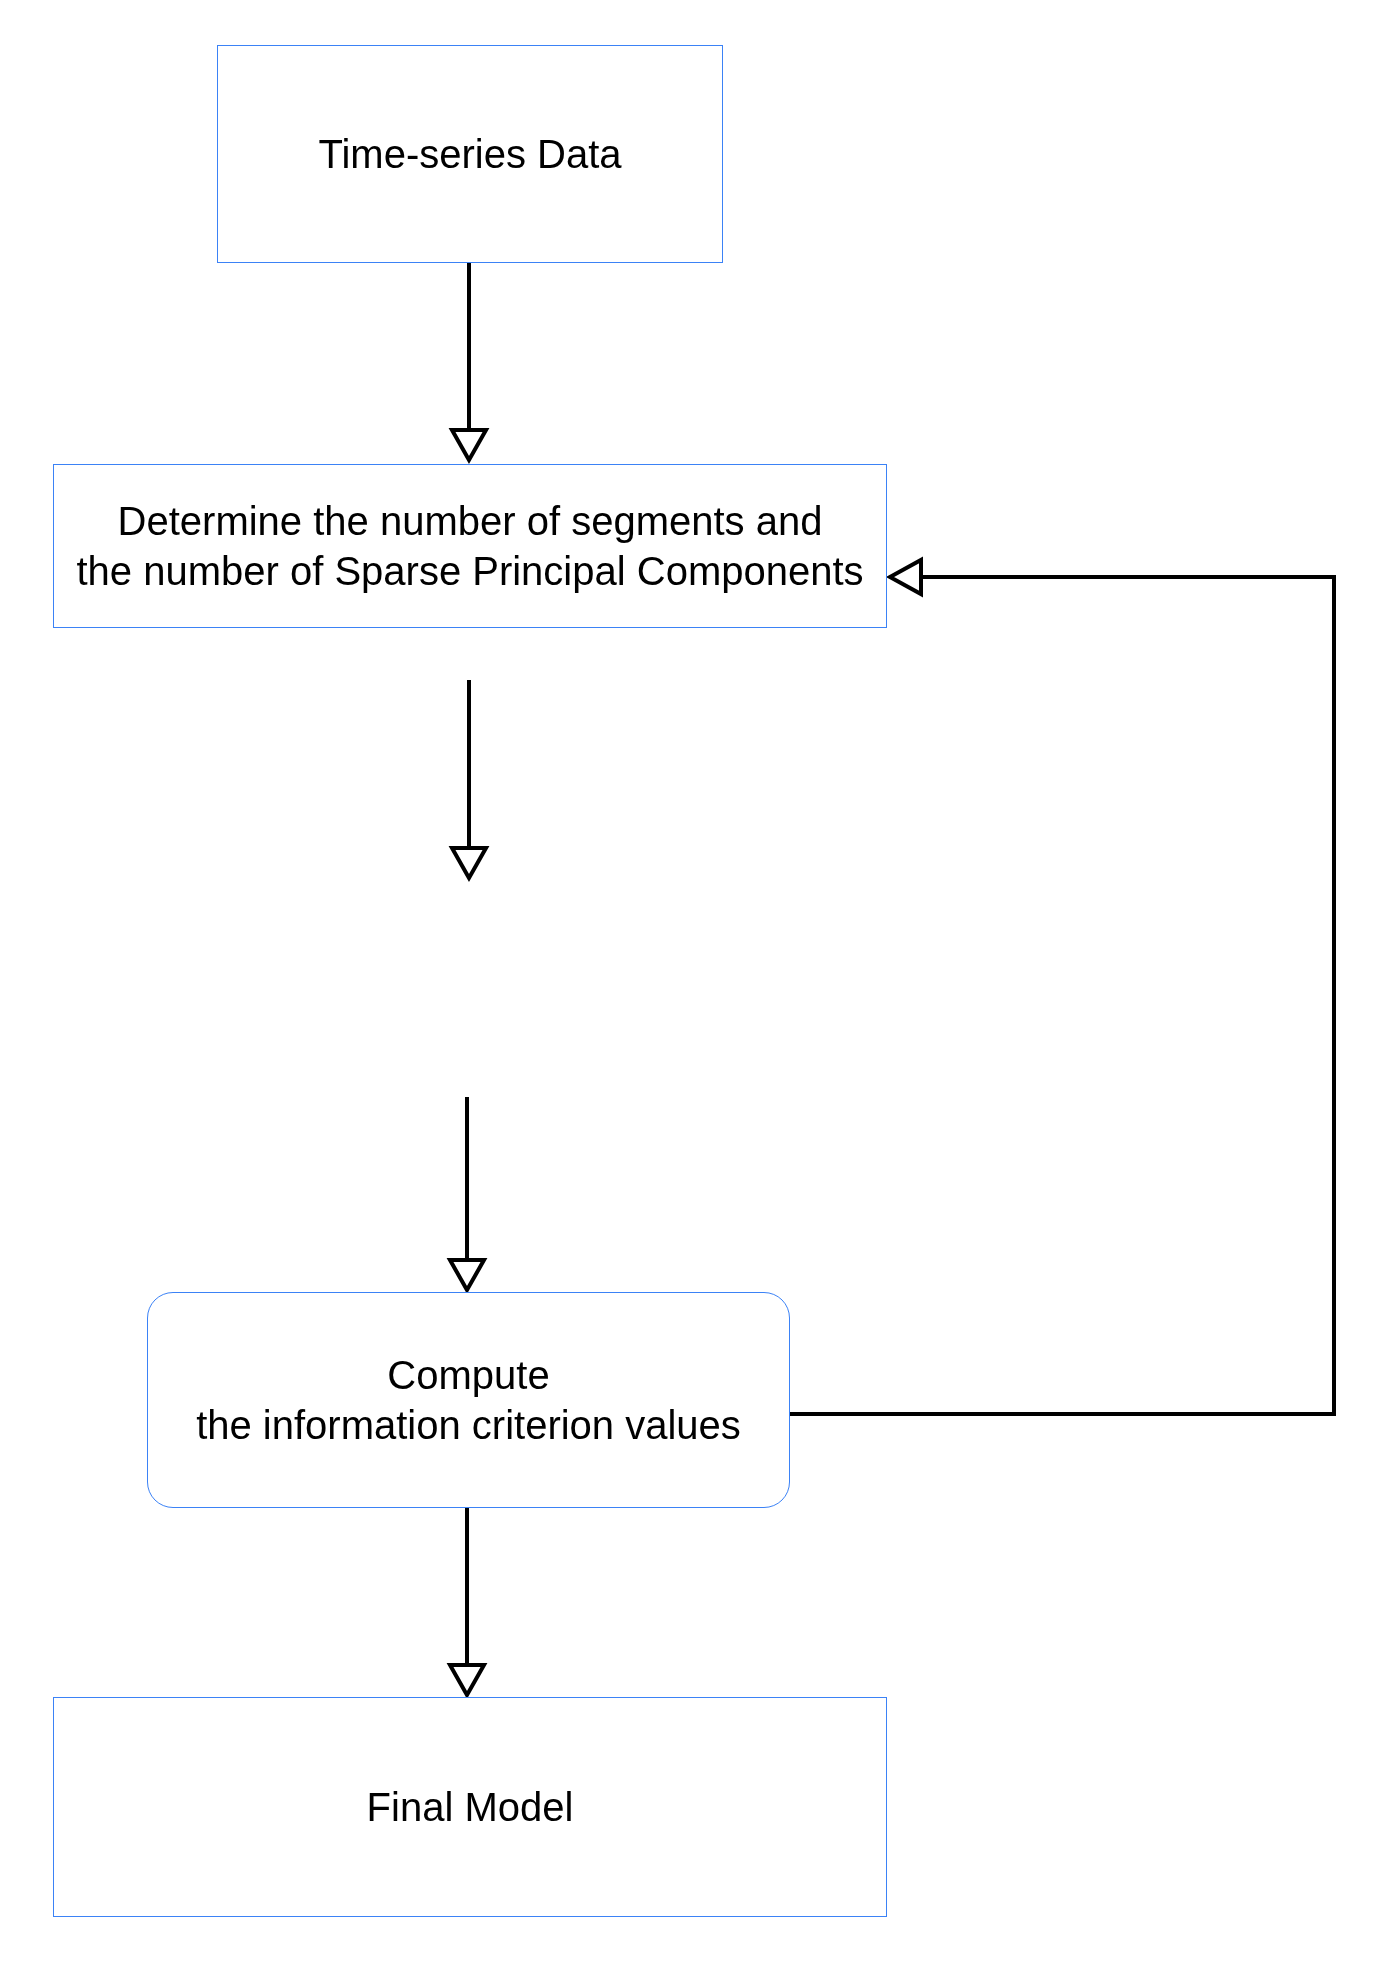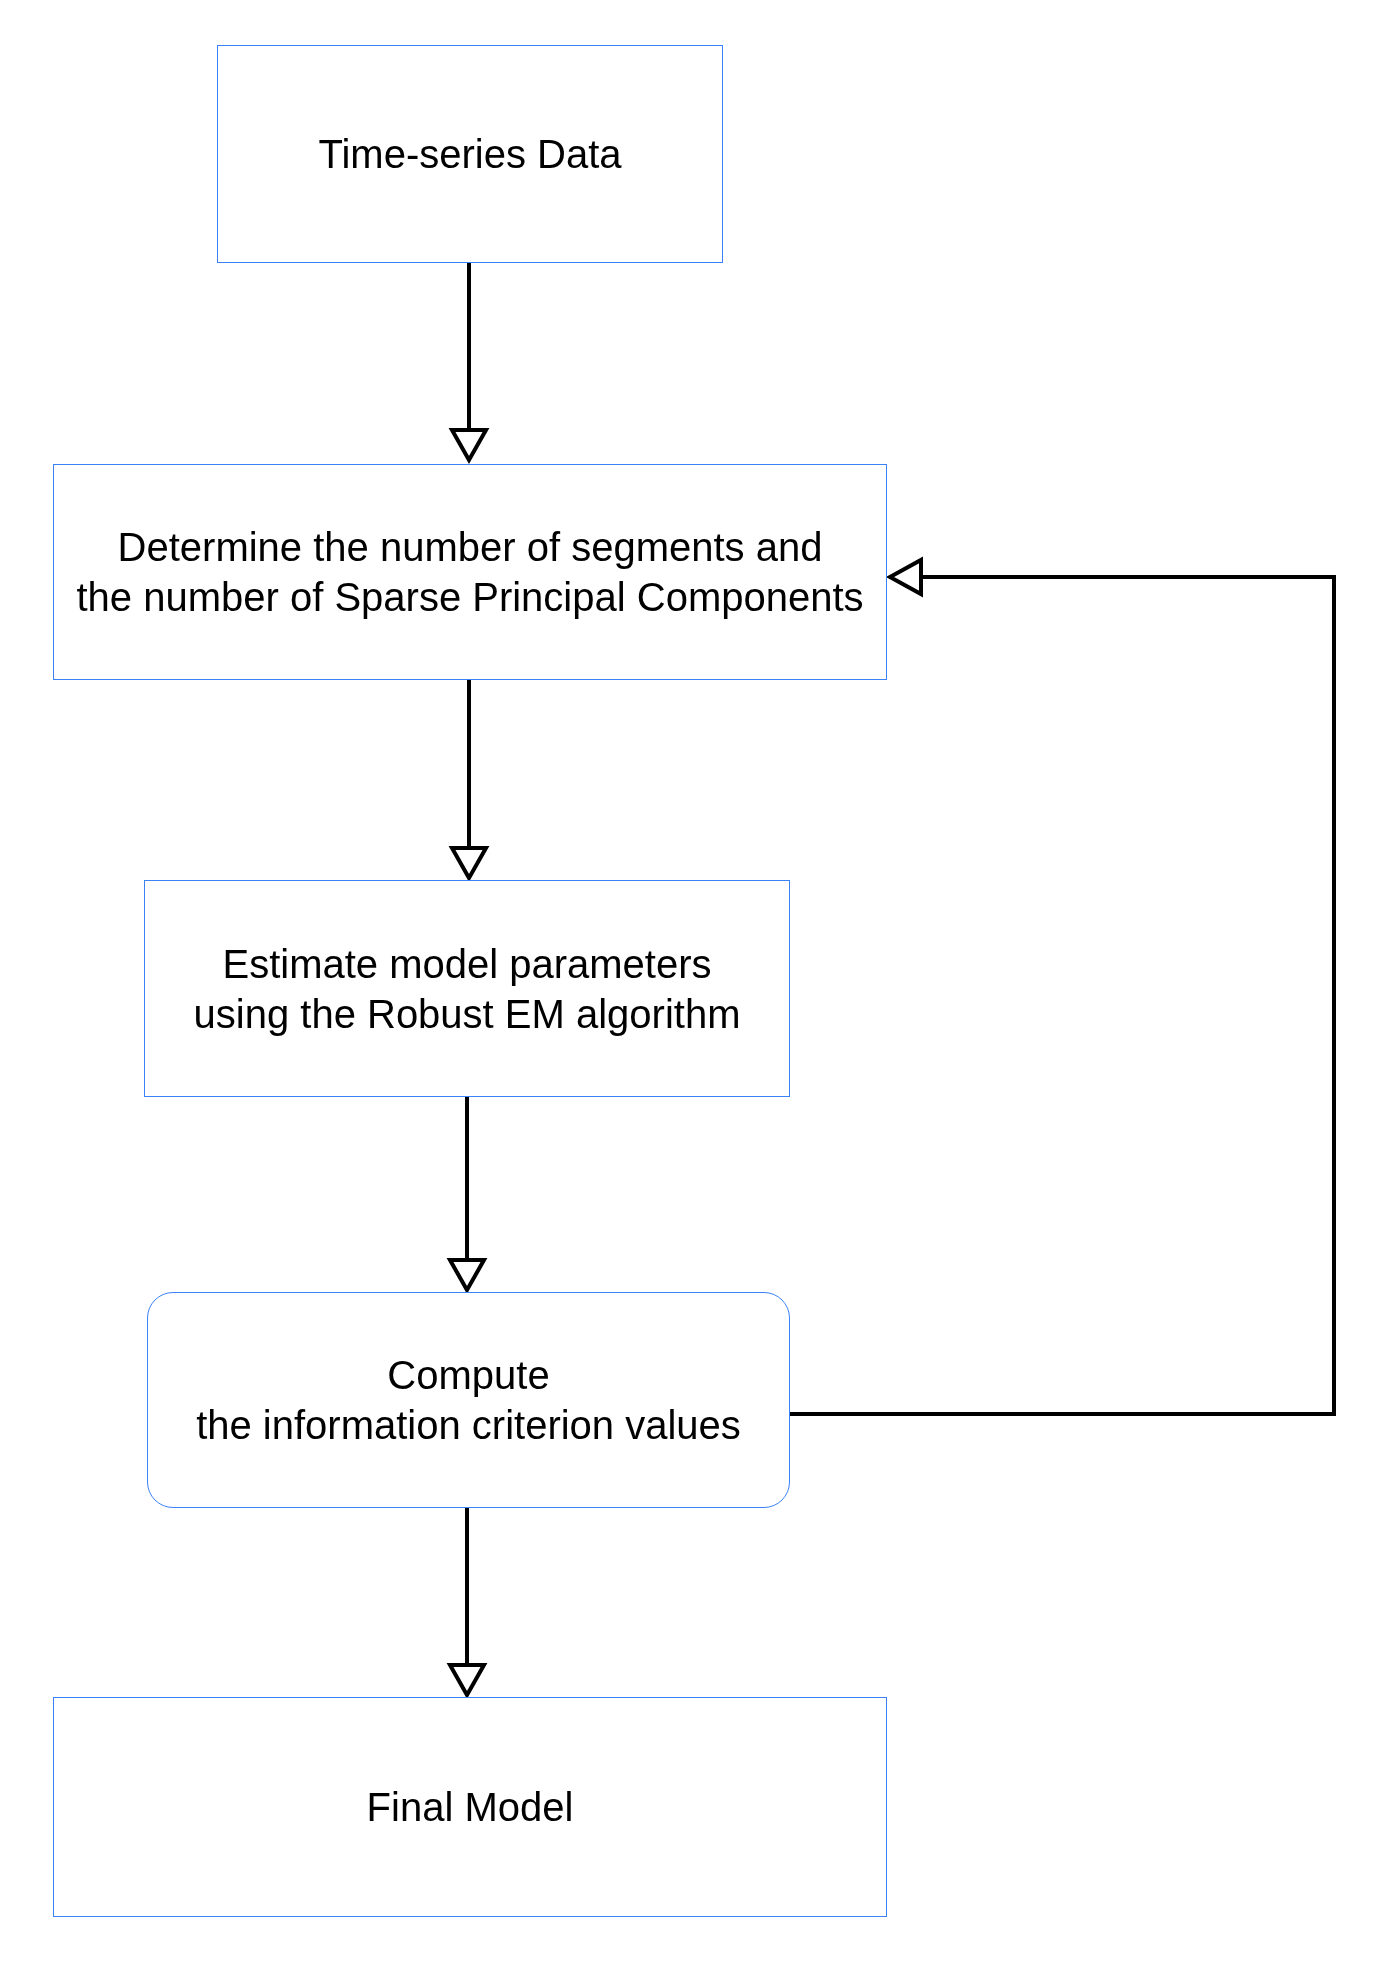--- a/index.html
+++ b/index.html
@@ -29,21 +29,21 @@
     background: #ffffff;
     display: flex;
     align-items: center;
     justify-content: center;
     text-align: center;
     font-size: 40px;
     line-height: 1.25;
     white-space: pre-line;
   }
   .node-1 { left: 217px; top: 45px;   width: 506px; height: 218px; }
-  .node-2 { left: 53px;  top: 464px;  width: 834px; height: 216px; }
+  .node-2 { left: 53px;  top: 464px;  width: 834px; height: 164px; }
   .node-3 { left: 144px; top: 880px;  width: 646px; height: 217px; }
   .node-4 { left: 147px; top: 1292px; width: 643px; height: 216px; border-radius: 26px; }
   .node-5 { left: 53px;  top: 1697px; width: 834px; height: 220px; }
   .edge-line {
     stroke: #000000;
     stroke-width: 4;
     fill: none;
   }
   .arrow-head {
     stroke: #000000;
@@ -73,21 +73,19 @@
 
     <polyline class="edge-line" points="790,1414 1334,1414 1334,577 921,577"></polyline>
     <path class="arrow-head" d="M890,577 L921,560 L921,594 Z"></path>
   </svg>
 
   <div class="node node-1">Time-series Data</div>
 
   <div class="node node-2">Determine the number of segments and
 the number of Sparse Principal Components</div>
 
-  <div class="node node-3">Estimate model parameters
-using the Robust EM algorithm</div>
 
   <div class="node node-4">Compute
 the information criterion values</div>
 
   <div class="node node-5">Final Model</div>
 
 </div>
 
 </body></html>

